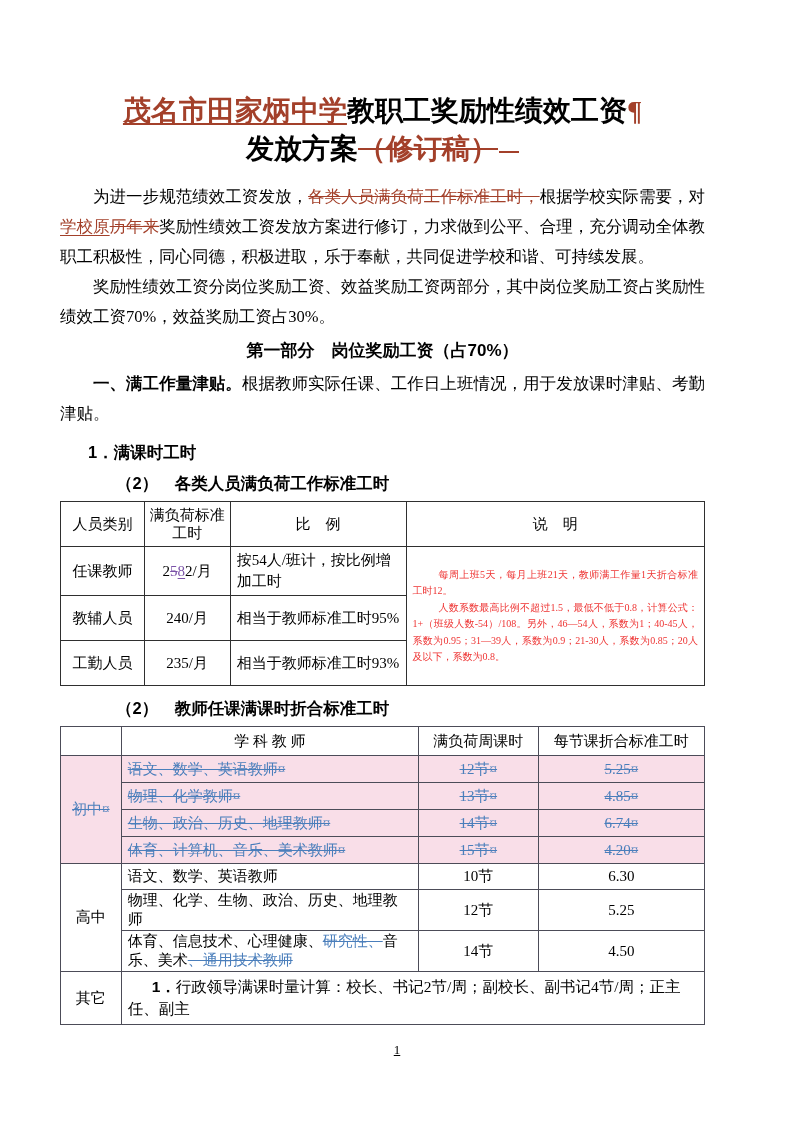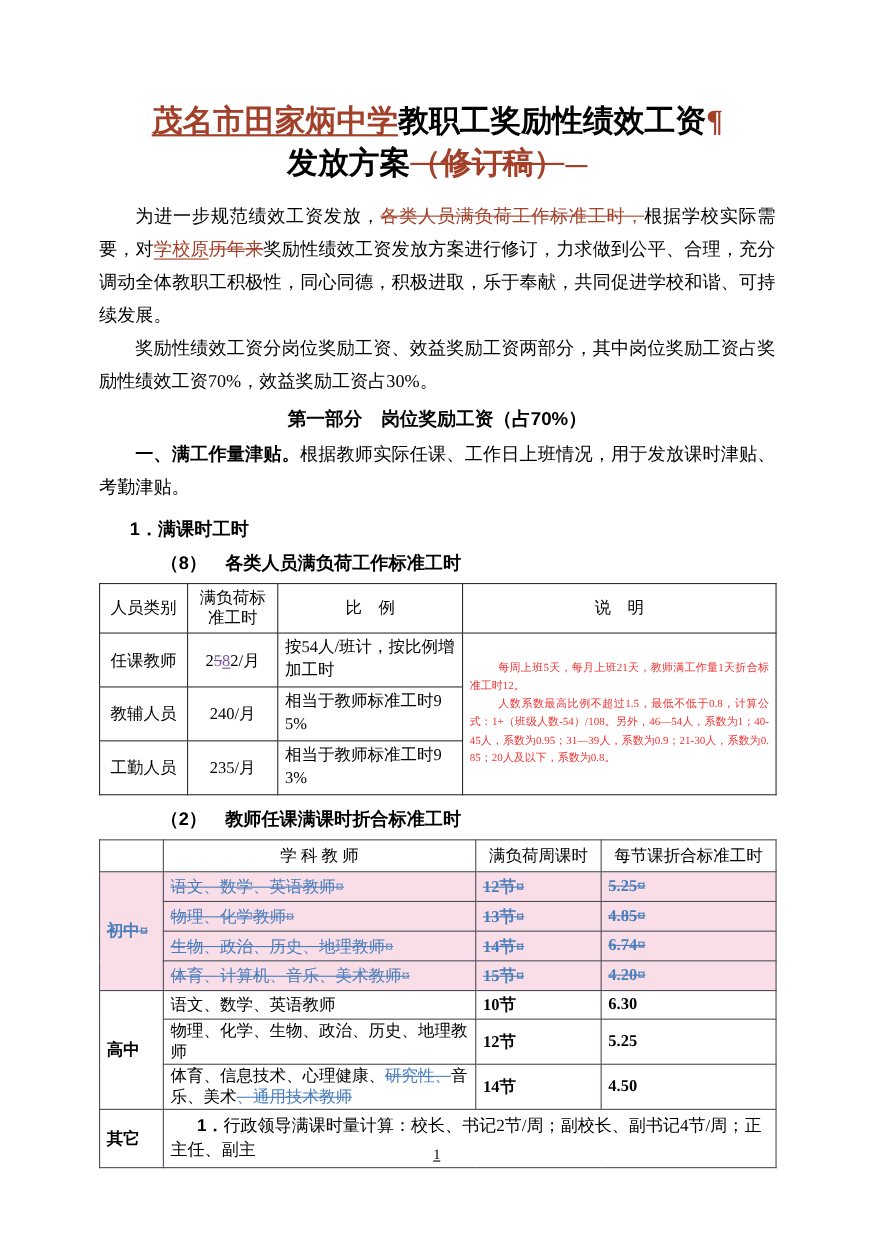--- a/index.html
+++ b/index.html
@@ -8,21 +8,21 @@
     --rev2:#7B52A8;        
     --rev3:#4A7EBB;        
     --pink:#F9DEE8;        
     --border1:#2f2f2f;
     --border2:#4c4c58;
   }
   html,body{margin:0;padding:0;background:#ffffff;}
   .page{
     width:794px;height:1123px;box-sizing:border-box;position:relative;
     background:#fff;overflow:hidden;
-    padding:92px 89px 0 90px;
+    padding:92px 89px 0 60px;
     font-family:"Liberation Serif","DejaVu Serif",serif;
     color:#000;
   }
   .doc-title{
     margin:0 0 14px 0;text-align:center;
     font-size:28px;line-height:38px;font-weight:bold;
   }
   .ins{color:var(--rev1);text-decoration:underline;text-underline-offset:3px;}
   .del{color:var(--rev1);text-decoration:line-through;}
   .del-ext::after{content:"";display:inline-block;width:20px;border-top:2px solid var(--rev1);vertical-align:middle;margin-left:1px;}
@@ -43,21 +43,21 @@
   .t1 .cat-row{height:45px;}
   .note-cell{vertical-align:middle;padding:2px 6px;}
   .note{margin:0;color:var(--note-red);font-size:10px;line-height:16.5px;text-align:justify;text-indent:26px;}
   .del2{color:var(--rev2);text-decoration:line-through;}
   .ins2{color:var(--rev2);text-decoration:underline;text-underline-offset:2px;}
 
   
   .t2{margin-top:2px;}
   .t2 td,.t2 th{border:1px solid var(--border2);font-weight:normal;font-size:15px;vertical-align:middle;padding:1px 6px;word-break:break-all;}
   .t2 th{text-align:center;height:26px;}
-  .t2 .c{font-weight:bold;}
+  .t2 .c{text-align:center;}
   .t2 .jr{background:var(--pink);height:24px;}
   .t2 .jtxt{color:var(--rev3);text-decoration:line-through;}
   .t2 .sr{height:26px;}
   .del3{color:var(--rev3);text-decoration:line-through;}
   .t2 .other-cell{padding:4px 6px 4px 6px;font-size:15.5px;text-indent:24px;line-height:22px;}
 
   .footer{
     position:absolute;left:0;top:1042px;width:794px;text-align:center;
     font-size:13px;
   }
@@ -74,21 +74,21 @@
 
   <p class="body">奖励性绩效工资分岗位奖励工资、效益奖励工资两部分，其中岗位奖励工资占奖励性绩效工资70%，效益奖励工资占30%。</p>
 
   <h2 class="part-heading hb">第一部分　岗位奖励工资（占70%）</h2>
 
 
   <p class="body"><span class="hb">一、满工作量津贴。</span><span>根据教师实际任课、工作日上班情况，用于发放课时津贴、考勤津贴。</span></p>
 
   <p class="h-num hb">1．满课时工时</p>
 
-  <p class="h-sub hb">（8）　各类人员满负荷工作标准工时</p>
+  <p class="h-sub hb">（2）　各类人员满负荷工作标准工时</p>
 
   <table class="t1">
     <colgroup>
         <col style="width:80px">
         <col style="width:82px">
         <col style="width:168px">
         <col style="width:285px">
       </colgroup>
     <tbody>
         <tr>

